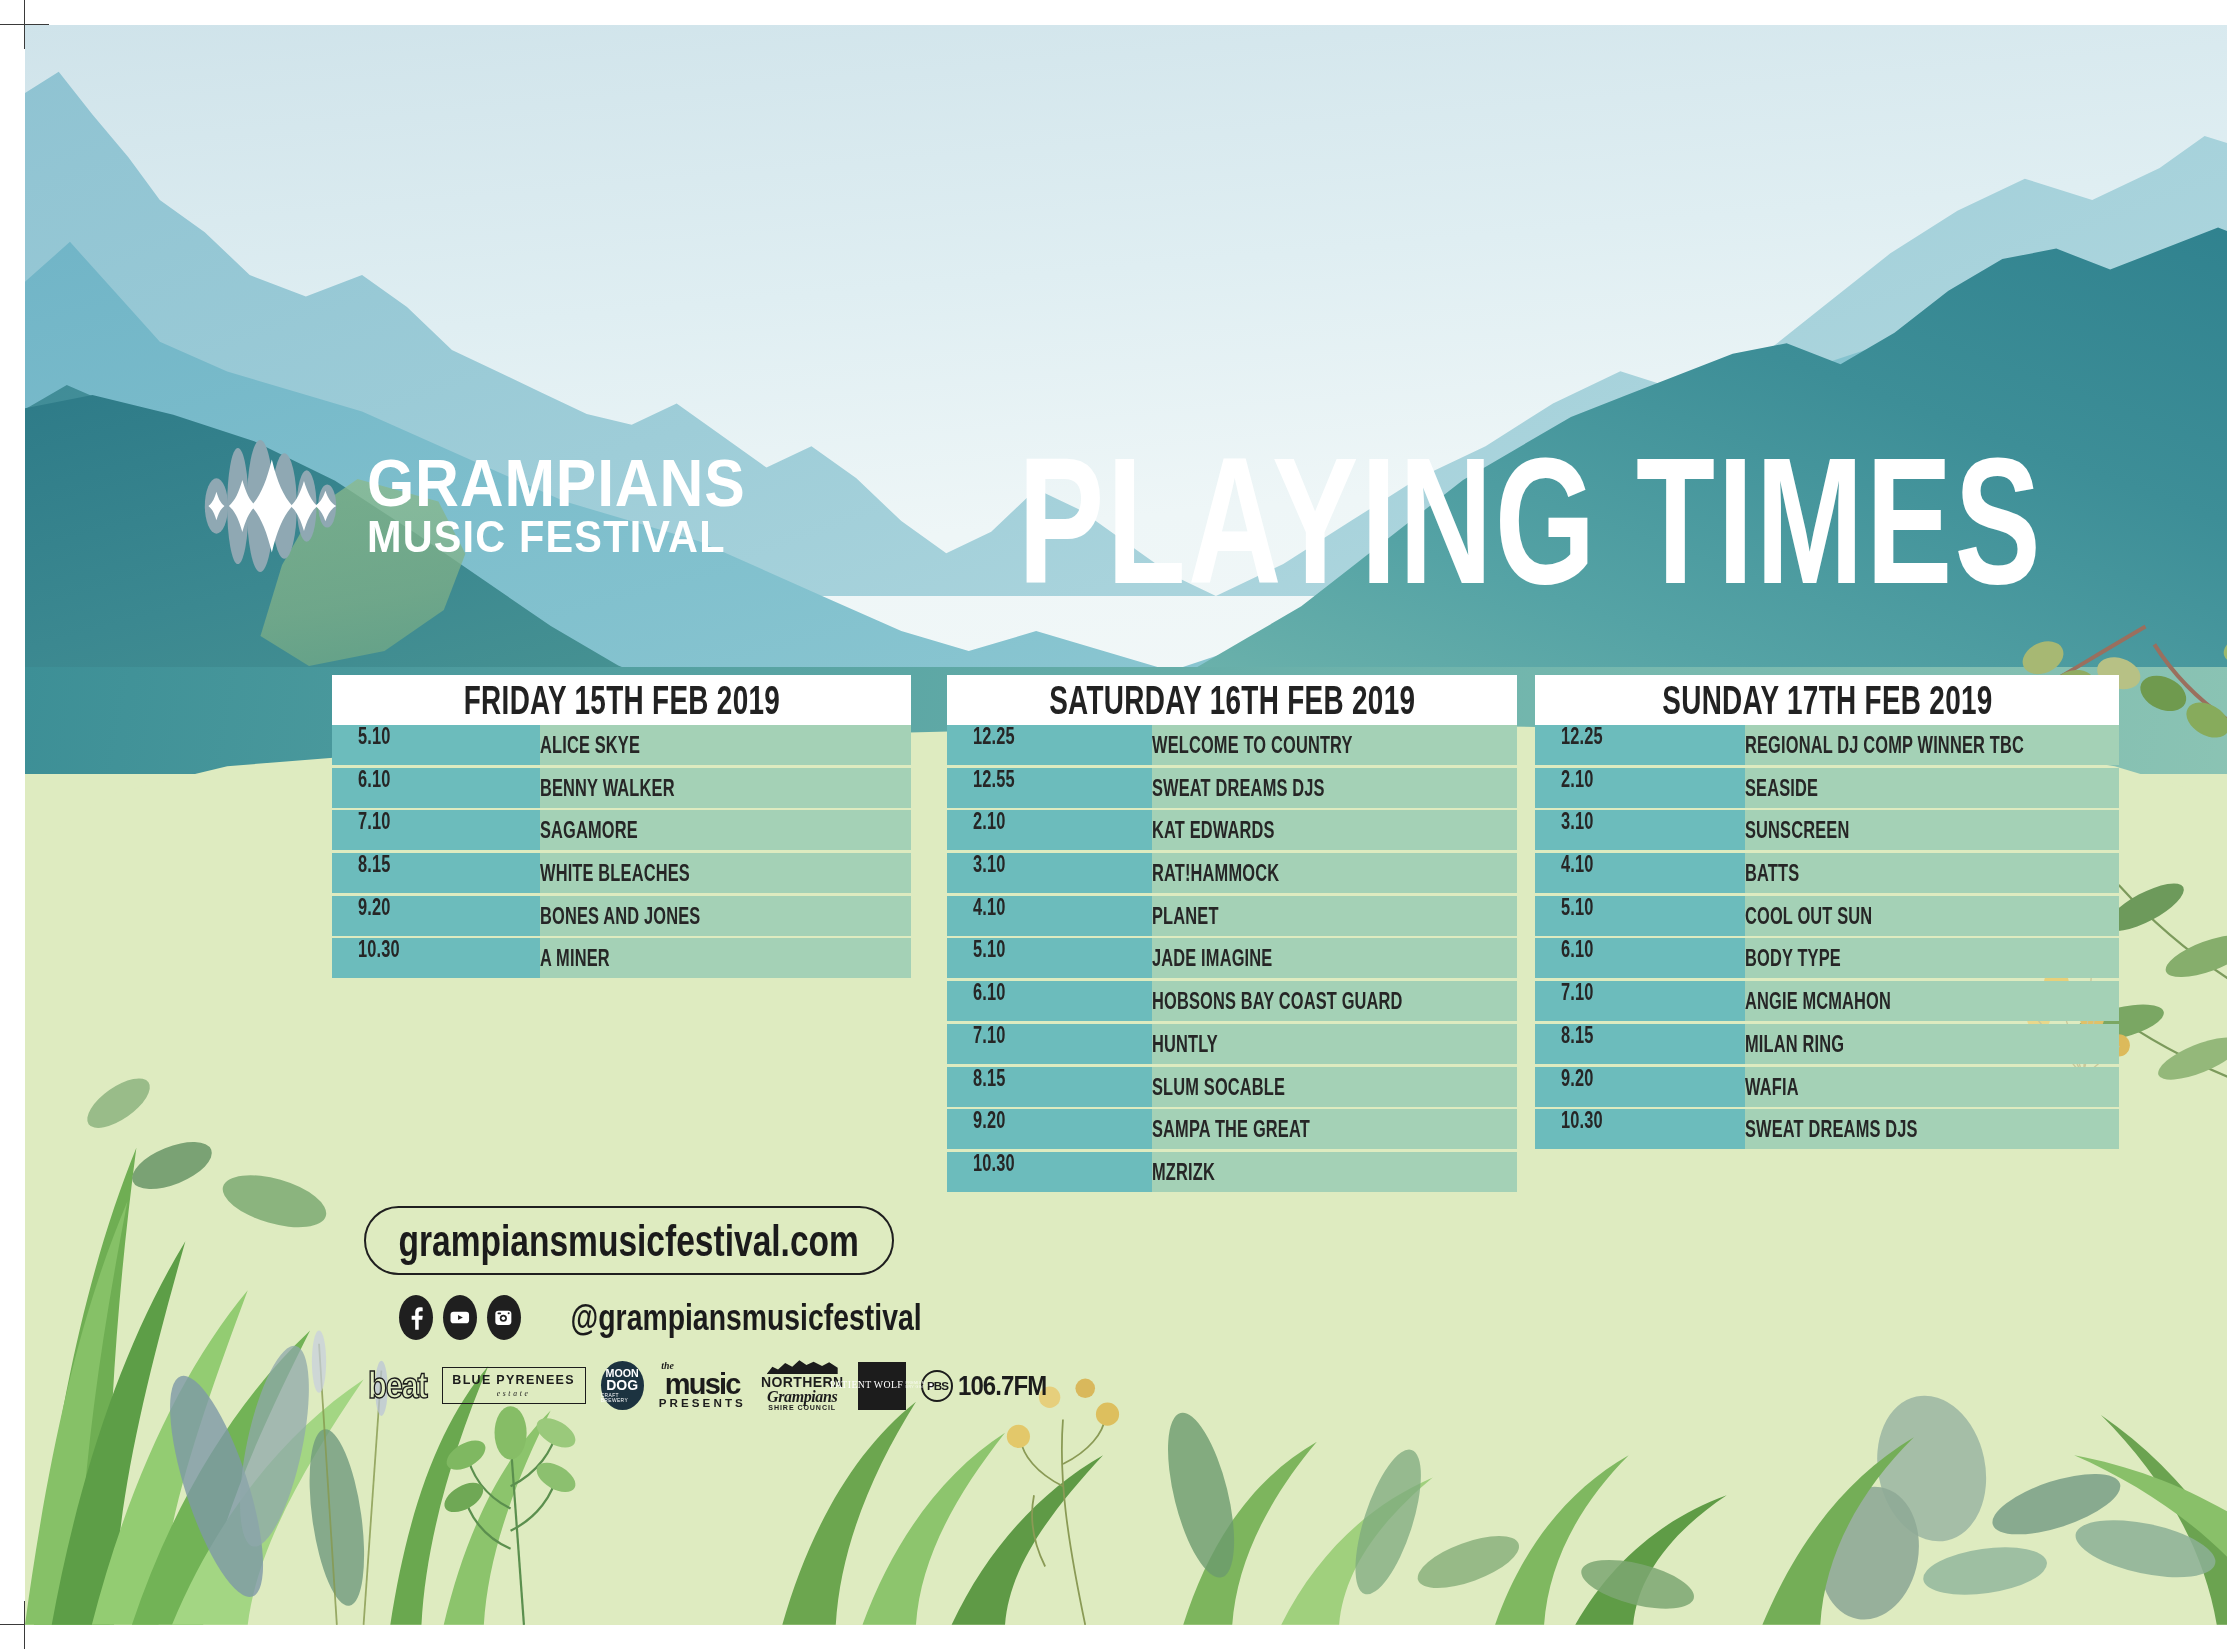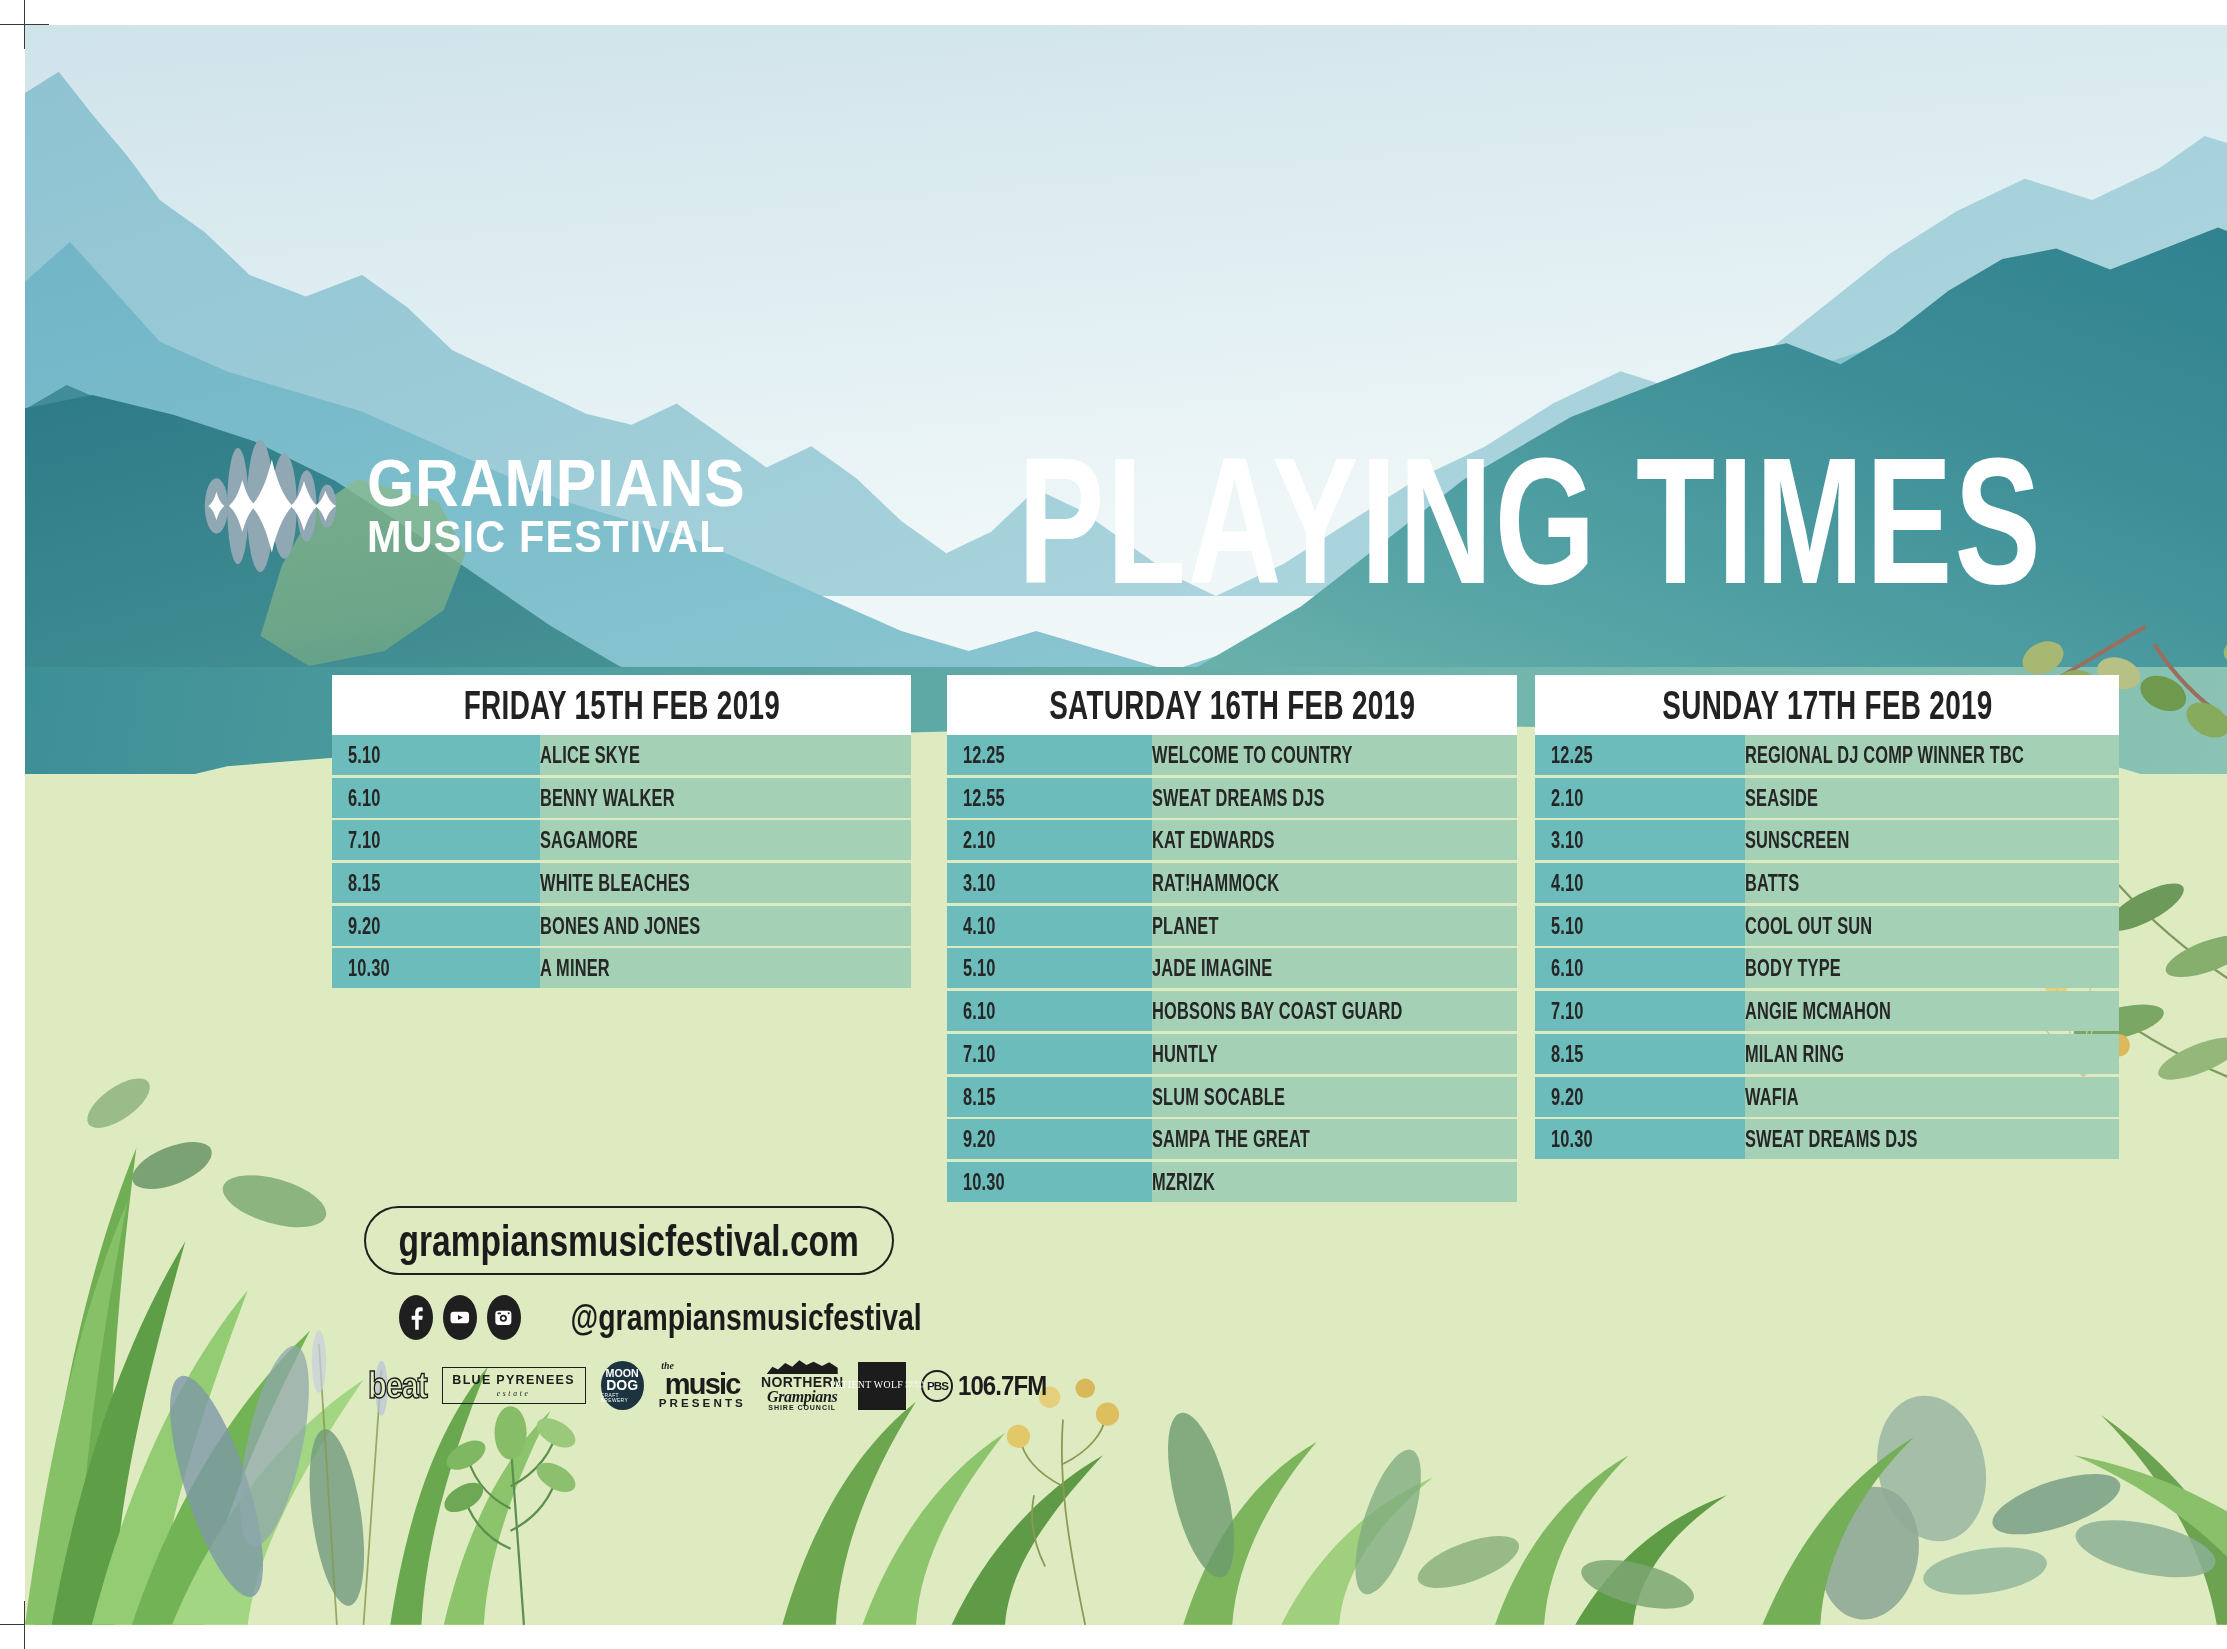--- a/index.html
+++ b/index.html
@@ -144,38 +144,38 @@
   }
 
   
   .schedule{position:absolute;left:0;top:650px;width:100%;height:936px;z-index:5;}
   .day-col{position:absolute;top:0;}
   .day-col.fri{left:307px;width:579px;}
   .day-col.sat{left:922px;width:570px;}
   .day-col.sun{left:1510px;width:584px;}
 
   .day-header{
-    background:#ffffff;height:60px;
+    background:#ffffff;height:50px;
     display:flex;align-items:center;justify-content:center;
   }
   .day-header-text{
     font-family:"Liberation Sans Narrow","Liberation Sans",sans-serif;
     font-weight:bold;font-size:34px;color:#222222;
     letter-spacing:0.4px;transform:scaleX(.82) scaleY(1.18);
     white-space:nowrap;
   }
 
   .rows{margin-top:0;}
   .row{display:flex;height:40px;margin-bottom:2.7px;}
   .row:last-child{margin-bottom:0;}
   .cell-time{
     background:#6cbcbc;
     width:36%;
-    display:flex;align-items:center;
-    padding-left:16px;box-sizing:border-box;
+    display:flex;
+    padding-left:26px;box-sizing:border-box;
   }
   .cell-artist{
     background:#a4d1b6;
     flex:1;
     display:flex;align-items:center;
     box-sizing:border-box;
   }
   .cell-text{
     font-family:"Liberation Sans Narrow","Liberation Sans",sans-serif;
     font-weight:bold;font-size:20.5px;color:#262626;

